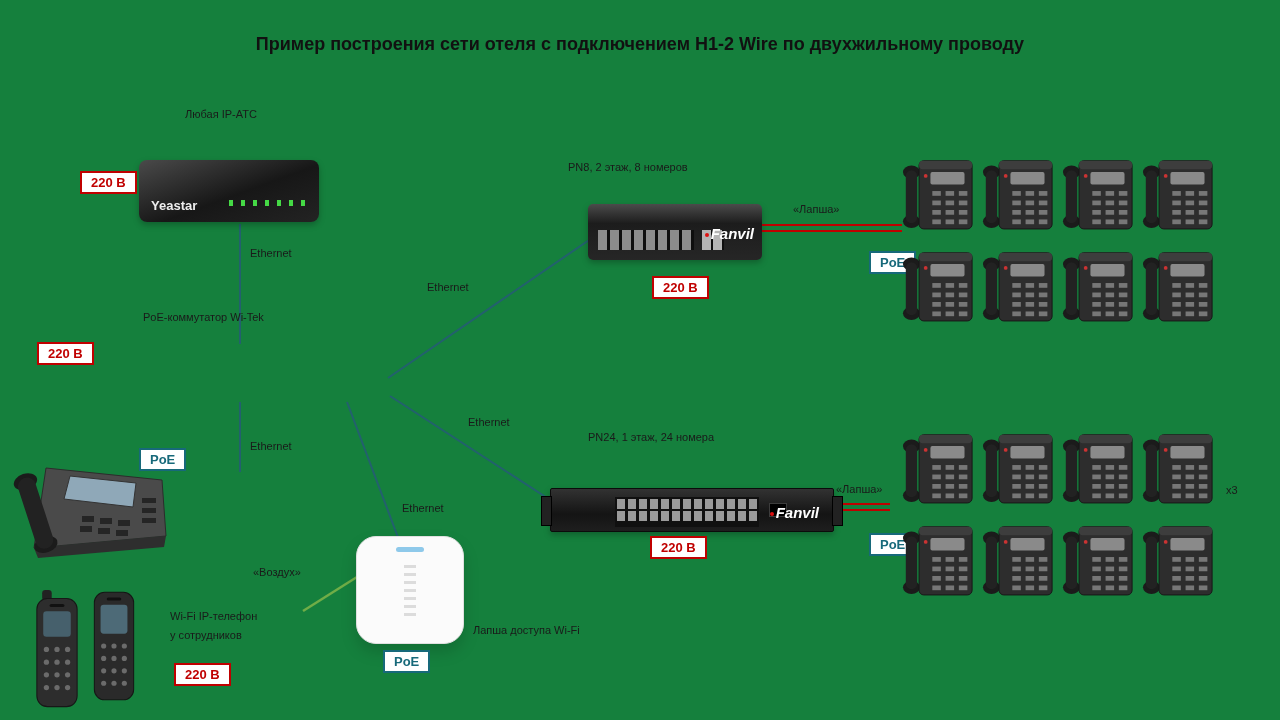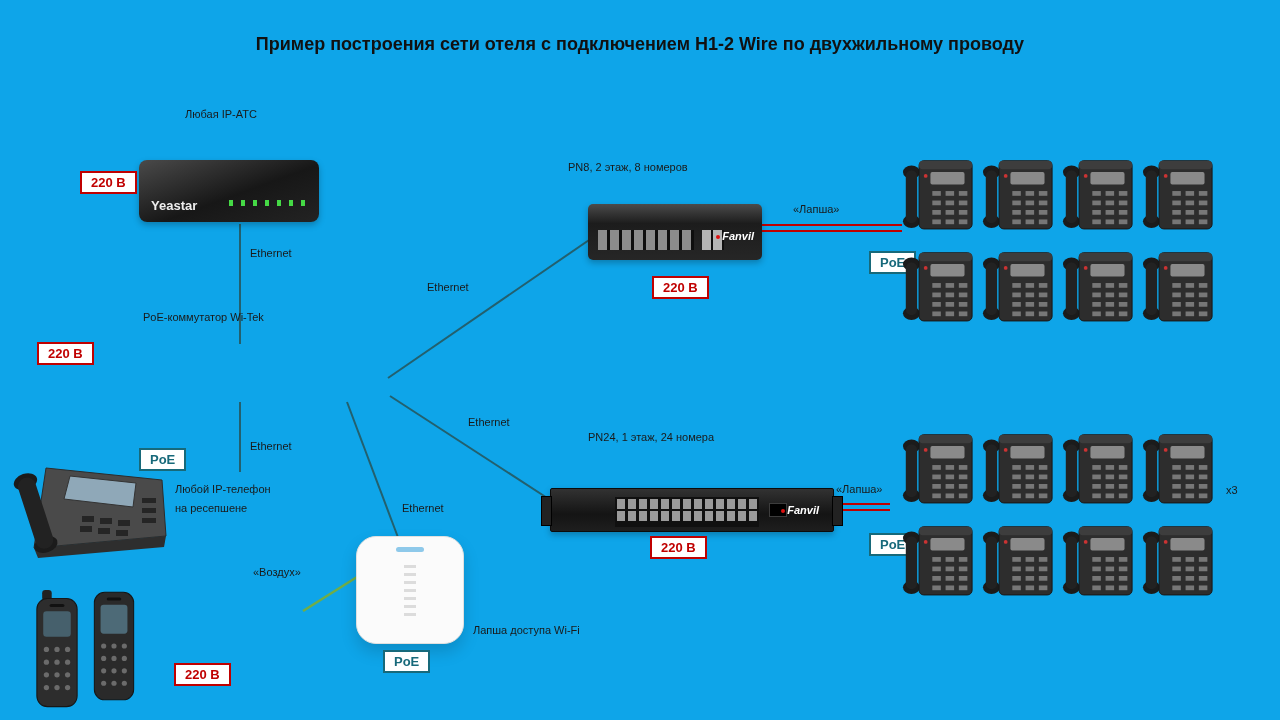--- a/index.html
+++ b/index.html
@@ -1,16 +1,16 @@
 <!DOCTYPE html>
 <html><head>
 <meta charset="utf-8">
 <style>
   html,body{margin:0;padding:0;background:#fff;}
-  .canvas{position:relative;width:1280px;height:720px;background:#0ea5e9;overflow:hidden;
+  .canvas{position:relative;width:1280px;height:720px;background:#15803d;overflow:hidden;
           font-family:"Liberation Sans", sans-serif;color:#1a1a1a;}
   svg.wires{position:absolute;left:0;top:0;width:1280px;height:720px;pointer-events:none;}
   .title{position:absolute;top:34px;left:0;width:100%;text-align:center;
          font-size:18px;font-weight:bold;color:#111;}
   .lbl{position:absolute;font-size:11px;white-space:nowrap;color:#1a1a1a;}
   .lbl.two{white-space:normal;line-height:19px;width:170px;}
   .badge{position:absolute;background:#fff;border:2px solid;font-weight:bold;
          font-size:13px;padding:3px 9px;line-height:1;}
   .badge.power{border-color:#c00000;color:#c00000;}
   .badge.poe{border-color:#17697a;color:#17697a;}
@@ -35,21 +35,21 @@
        background:linear-gradient(#000 0 12px,#d9501a 12px 16px,#000 16px 28px);border:1px solid #111;}
 
   
   .pn8{position:absolute;left:588px;top:204px;width:174px;height:56px;border-radius:5px;
        background:linear-gradient(180deg,#4b4b4b,#1c1c1c 35%,#262626);
        box-shadow:0 3px 6px rgba(0,0,0,.25);}
   .pn8 .ports{position:absolute;left:10px;bottom:10px;width:96px;height:20px;
        background:repeating-linear-gradient(90deg,#8c8c8c 0 9px,#0e0e0e 9px 12px);}
   .pn8 .uplink{position:absolute;left:114px;bottom:10px;width:22px;height:20px;
        background:repeating-linear-gradient(90deg,#b5b5b5 0 9px,#0e0e0e 9px 11px);}
-  .fanvil{position:absolute;color:#fff;font-weight:bold;font-style:italic;font-size:11px;}
+  .fanvil{position:absolute;color:#fff;font-weight:bold;font-style:italic;font-size:15px;}
   .fanvil .rdot{display:inline-block;width:4px;height:4px;background:#d11;border-radius:50%;
        vertical-align:middle;margin-right:2px;}
   .pn8 .fanvil{right:8px;bottom:18px;}
 
   
   .pn24{position:absolute;left:550px;top:488px;width:282px;height:42px;border-radius:2px;
        background:linear-gradient(180deg,#323232,#141414 60%,#1e1e1e);
        border:1px solid #0b0b0b;box-shadow:0 3px 6px rgba(0,0,0,.25);}
   .pn24 .ear{position:absolute;top:7px;width:9px;height:28px;background:#222;border:1px solid #000;}
   .pn24 .ear.l{left:-10px;} .pn24 .ear.r{right:-10px;}
@@ -229,24 +229,20 @@
       <rect x="130" y="48" width="14" height="5"></rect>
         <rect x="130" y="58" width="14" height="5"></rect>
         <rect x="130" y="68" width="14" height="5"></rect>
     </g>
     <g transform="rotate(-18 30 60)">
       <ellipse cx="23" cy="28" rx="12" ry="8" fill="#1b1b1b"></ellipse>
       <ellipse cx="23" cy="94" rx="12" ry="8" fill="#1b1b1b"></ellipse>
       <rect x="14" y="24" width="18" height="74" rx="9" fill="#222"></rect>
     </g>
   </svg>
-  <div class="lbl two" style="left:175px;top:480px;">
-    <span>Любой IP-телефон</span><br>
-    <span>на ресепшене</span>
-  </div>
 
   <div class="lbl" style="left:402px;top:502px;">Ethernet</div>
   <div class="ap">
     <div class="led"></div>
     <div class="vent"></div>
   </div>
   <div class="lbl" style="left:473px;top:624px;">Лапша доступа Wi-Fi</div>
   <div class="badge poe" style="left:383px;top:650px;">PoE</div>
   <div class="lbl" style="left:253px;top:566px;">«Воздух»</div>
 
@@ -284,15 +280,19 @@
           <circle cx="36" cy="72" r="2.5"></circle>
         <circle cx="16" cy="84" r="2.5"></circle>
           <circle cx="26" cy="84" r="2.5"></circle>
           <circle cx="36" cy="84" r="2.5"></circle>
         <circle cx="16" cy="96" r="2.5"></circle>
           <circle cx="26" cy="96" r="2.5"></circle>
           <circle cx="36" cy="96" r="2.5"></circle>
       </g>
     </svg>
   </div>
+  <div class="lbl two" style="left:170px;top:607px;">
+    <span>Wi-Fi IP-телефон</span><br>
+    <span>у сотрудников</span>
+  </div>
   <div class="badge power" style="left:174px;top:663px;">220 В</div>
 
 </div>
 
 </body></html>

